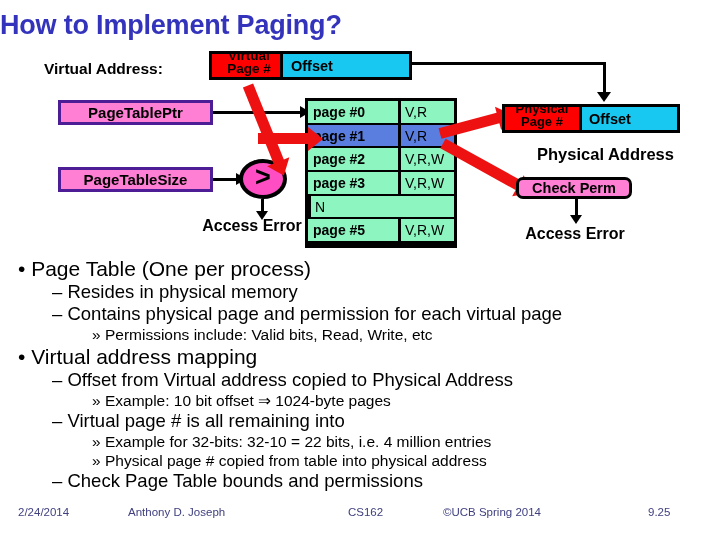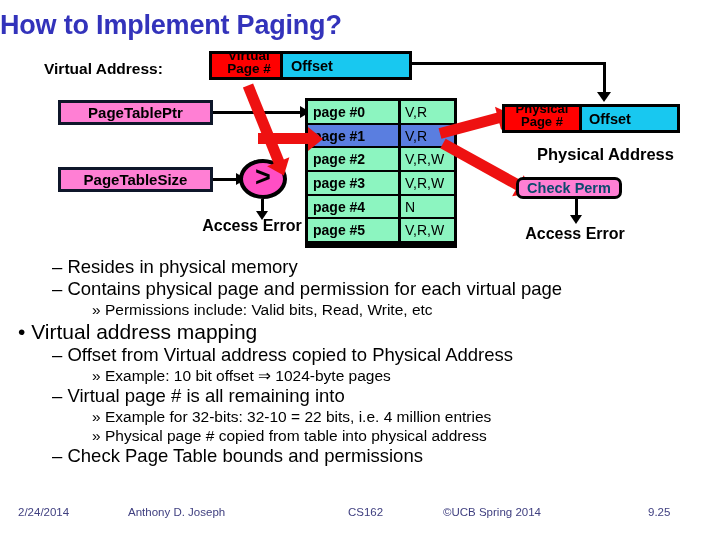--- a/index.html
+++ b/index.html
@@ -45,21 +45,21 @@
   #offset-wire-h{left:412px;top:62px;width:194px;height:3px;background:#000;}
   #offset-wire-v{left:603px;top:62px;width:3px;height:32px;background:#000;}
   #offset-wire-head{
     left:597px;top:92px;width:0;height:0;
     border-left:7px solid transparent;border-right:7px solid transparent;
     border-top:10px solid #000;
   }
 
   
   .pink-box{
-    background:#ff7fd4;border:3px solid #0f172a;box-sizing:border-box;
+    background:#ff7fd4;border:3px solid #4c1d95;box-sizing:border-box;
     display:flex;align-items:center;justify-content:center;
     font-size:15px;font-weight:bold;color:#000;
   }
   #page-table-ptr{left:58px;top:100px;width:155px;height:25px;}
   #page-table-size{left:58px;top:167px;width:155px;height:25px;}
 
   
   #ptr-wire{left:213px;top:111px;width:92px;height:3px;background:#000;}
   #ptr-wire-head{
     left:300px;top:106px;width:0;height:0;
@@ -133,24 +133,24 @@
   }
   #poffset-cell{flex:1;background:#18c8f0;margin-left:3px;display:flex;align-items:center;}
   #poffset-cell .txt{font-size:14.5px;font-weight:bold;color:#000;padding-left:7px;}
 
   #physical-address-label{
     left:498px;top:145px;width:215px;text-align:center;
     font-size:16.5px;font-weight:bold;color:#000;
   }
 
   #check-perm{
-    left:516px;top:177px;width:106px;height:22px;border-radius:7px;
+    left:516px;top:177px;width:116px;height:22px;border-radius:7px;
     background:#ff7fd4;border:3px solid #000;box-sizing:border-box;
     display:flex;align-items:center;justify-content:center;
-    font-size:14.5px;font-weight:bold;color:#0c4a6e;
+    font-size:14.5px;font-weight:bold;color:#000000;
   }
   #cp-out{left:575px;top:199px;width:3px;height:18px;background:#000;}
   #cp-out-head{left:570px;top:215px;width:0;height:0;
     border-left:6px solid transparent;border-right:6px solid transparent;
     border-top:9px solid #000;}
 
   #access-error-right{
     left:505px;top:224px;width:140px;text-align:center;
     font-size:16px;font-weight:bold;color:#000;line-height:20px;
   }
@@ -218,21 +218,20 @@
     </div>
     <div class="pt-row">
       <div class="pt-page">page #2</div>
       <div class="pt-perm">V,R,W</div>
     </div>
     <div class="pt-row">
       <div class="pt-page">page #3</div>
       <div class="pt-perm">V,R,W</div>
     </div>
     <div class="pt-row">
-      <div class="pt-page">page #4</div>
       <div class="pt-perm">N</div>
     </div>
     <div class="pt-row">
       <div class="pt-page">page #5</div>
       <div class="pt-perm">V,R,W</div>
     </div>
   </div>
 
 <div class="red-arrow" style="left:248px;top:80px;width:84px;transform:rotate(68deg);">
   <div class="shaft" style="width:84px;"></div>
@@ -264,20 +263,21 @@
 </div>
 
 <div class="abs" id="physical-address-label">Physical Address</div>
 
 <div class="abs" id="check-perm">Check Perm</div>
 <div class="abs" id="cp-out"></div>
 <div class="abs" id="cp-out-head"></div>
 <div class="abs" id="access-error-right">Access Error</div>
 
 <div class="abs" id="body-text">
+    <div class="lvl1"><span>•&nbsp;</span><span>Page Table (One per process)</span></div>
     <div class="lvl2"><span>–&nbsp;</span><span>Resides in physical memory</span></div>
     <div class="lvl2"><span>–&nbsp;</span><span>Contains physical page and permission for each virtual page</span></div>
     <div class="lvl3"><span>»&nbsp;</span><span>Permissions include: Valid bits, Read, Write, etc</span></div>
     <div class="lvl1"><span>•&nbsp;</span><span>Virtual address mapping</span></div>
     <div class="lvl2"><span>–&nbsp;</span><span>Offset from Virtual address copied to Physical Address</span></div>
     <div class="lvl3"><span>»&nbsp;</span><span>Example: 10 bit offset ⇒ 1024-byte pages</span></div>
     <div class="lvl2"><span>–&nbsp;</span><span>Virtual page # is all remaining into</span></div>
     <div class="lvl3"><span>»&nbsp;</span><span>Example for 32-bits: 32-10 = 22 bits, i.e. 4 million entries</span></div>
     <div class="lvl3"><span>»&nbsp;</span><span>Physical page # copied from table into physical address</span></div>
     <div class="lvl2"><span>–&nbsp;</span><span>Check Page Table bounds and permissions</span></div>

